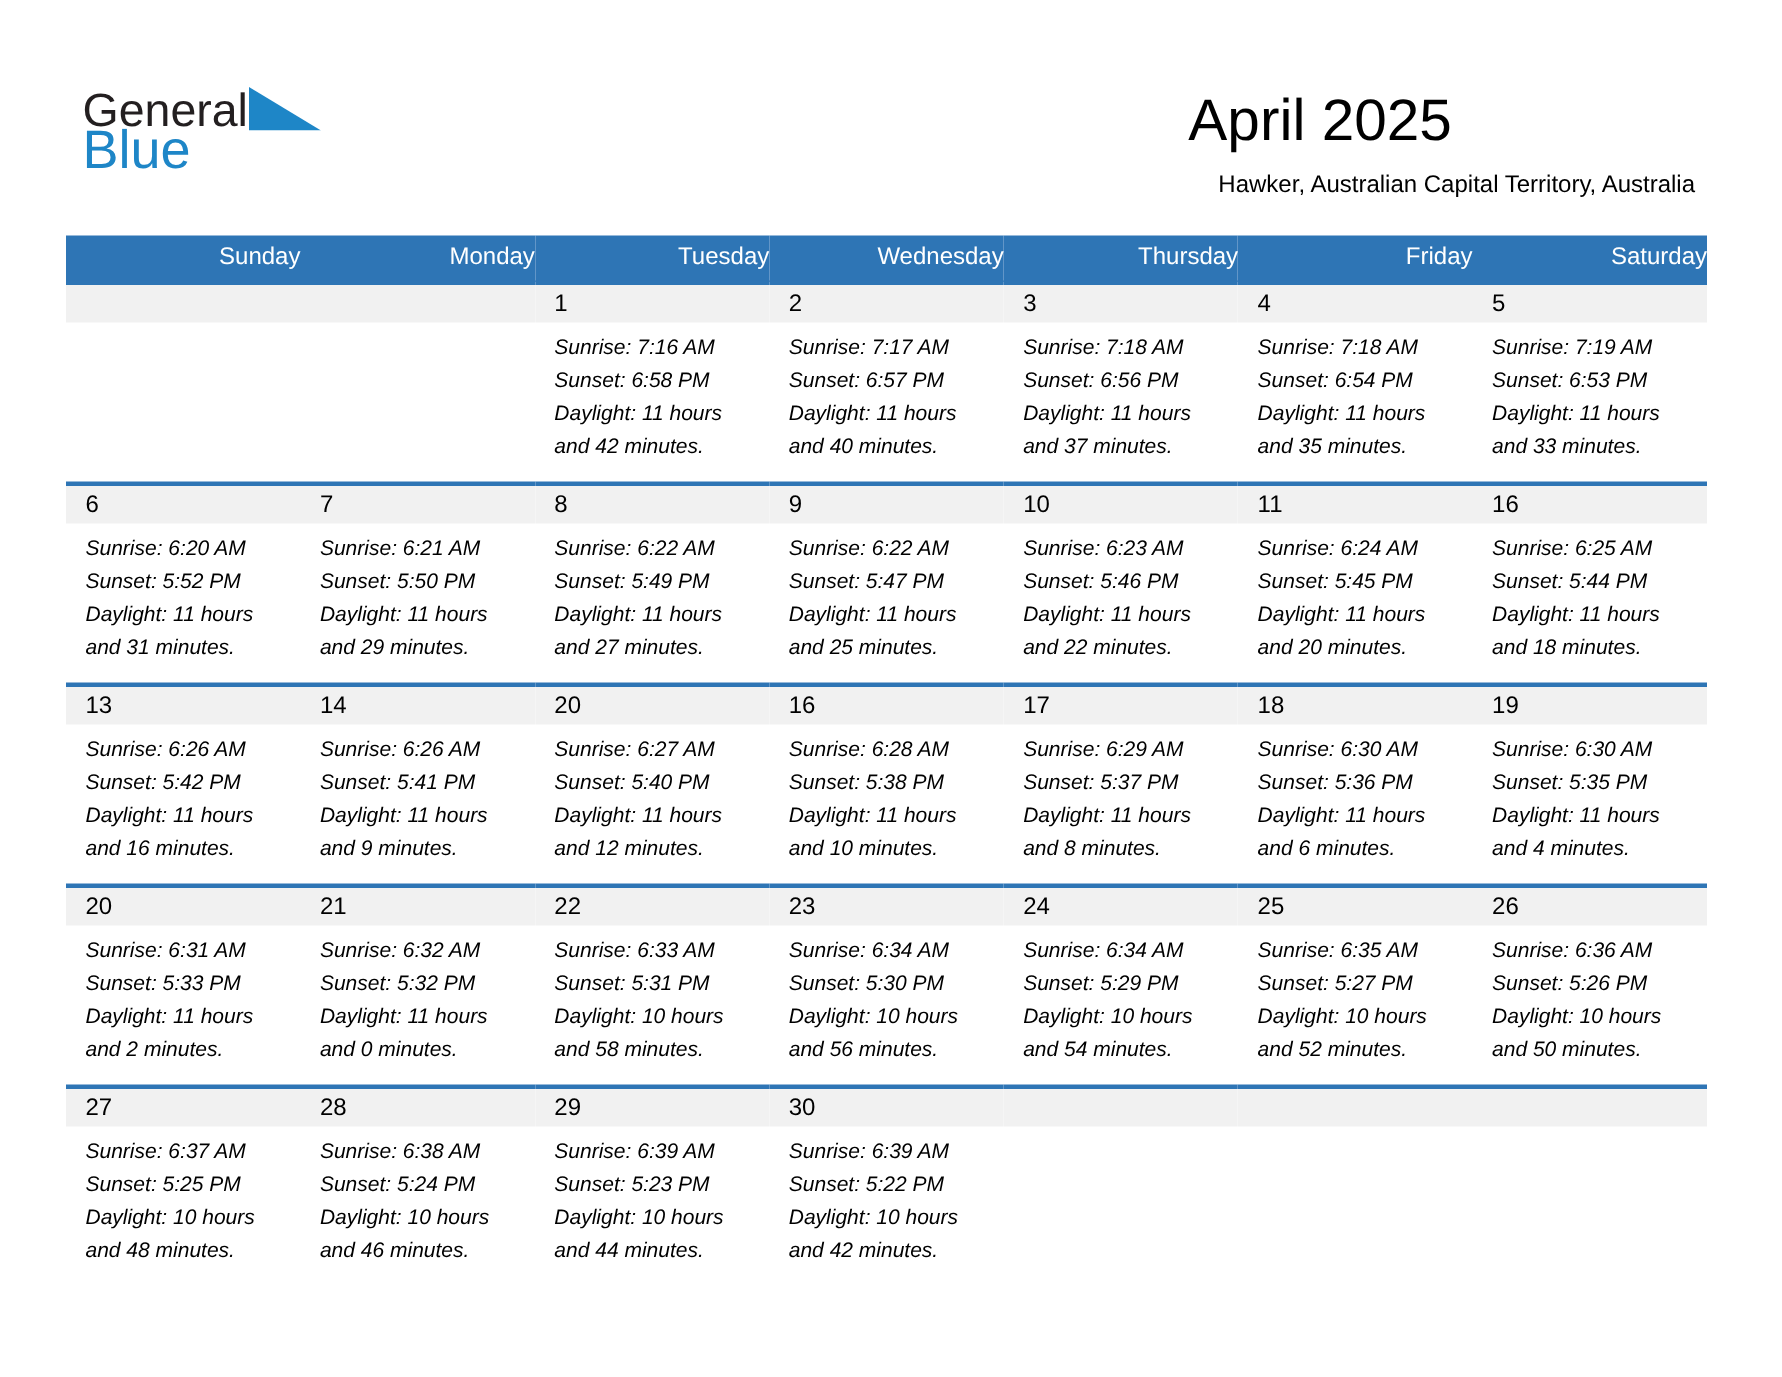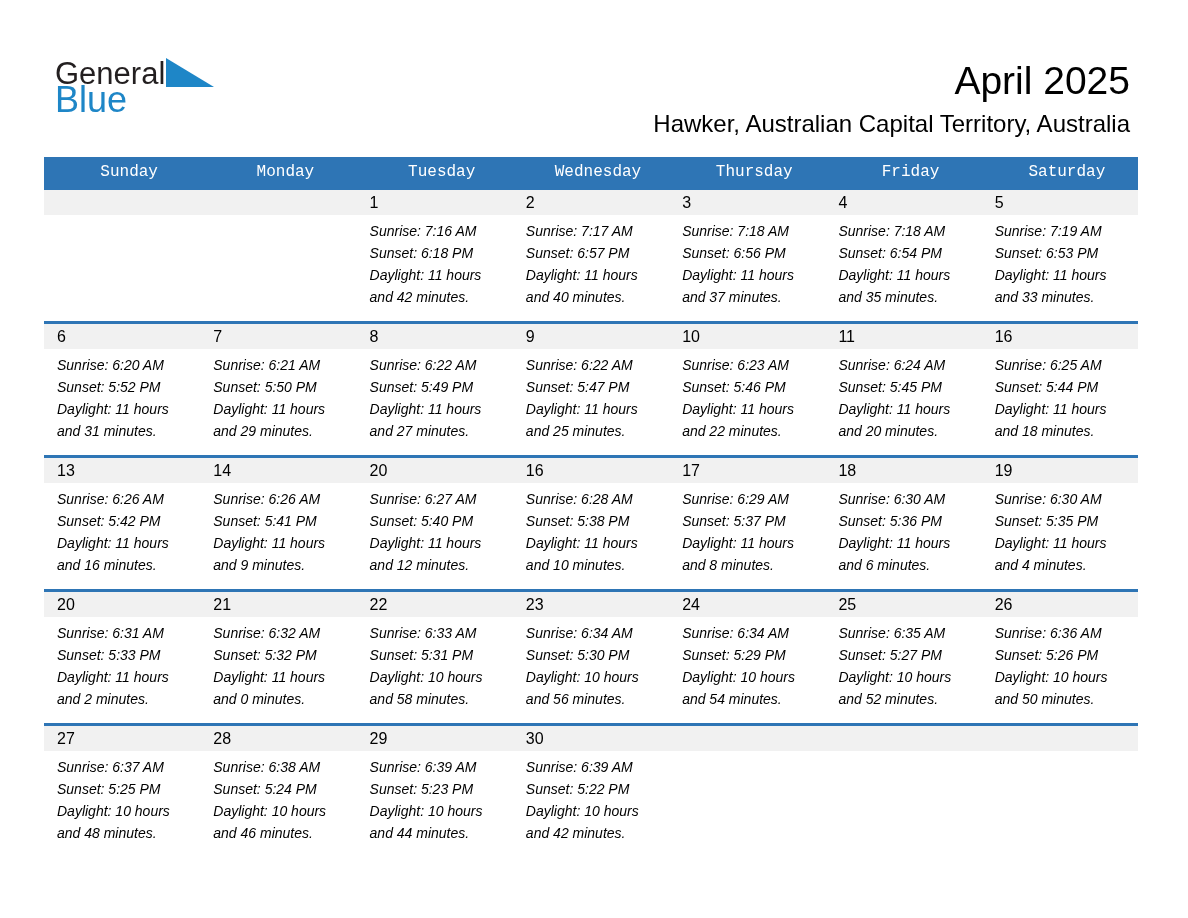--- a/index.html
+++ b/index.html
@@ -22,32 +22,32 @@
   .topbar{
     display:flex;justify-content:space-between;align-items:flex-start;
     padding:58px 58px 0 55px;height:157px;
   }
   .logo{line-height:1;}
   .logo-row1{display:flex;align-items:flex-end;}
   .logo-general{font-size:31px;color:var(--logo-dark);letter-spacing:0px;}
   .logo-triangle{margin-left:1px;margin-bottom:2px;display:block;}
   .logo-blue{font-size:36px;color:var(--logo-blue);margin-top:-7px;}
 
-  .titleblock{text-align:right;margin-top:2px;}
+  .titleblock{margin-top:2px;}
   .month-title{font-size:39px;line-height:42px;}
-  .location{font-size:24px;line-height:26px;margin-top:9px;}
+  .location{font-size:16px;line-height:26px;margin-top:9px;margin-left:20px;}
 
   table.calendar{
     border-collapse:collapse;table-layout:fixed;
     width:1094px;margin-left:44px;
   }
   table.calendar th{
     background:var(--header-bg);color:#ffffff;
-    font-weight:normal;font-size:16px;text-align:center;
-    height:31px;padding:0 0 0 14px;vertical-align:middle;font-family:Liberation Mono, monospace;
+    font-weight:normal;font-size:16px;text-align:right;
+    height:31px;padding:0 0 0 14px;vertical-align:middle;
   }
   table.calendar td{
     padding:0;vertical-align:top;height:134px;
   }
   tr.week-row{border-top:3px solid var(--separator);}
   .band{
     background:var(--band-bg);height:25px;
     padding:3px 0 0 13px;font-size:16px;line-height:20px;
   }
   .details{
@@ -94,21 +94,21 @@
             <div class="details"></div>
           </td>
           <td>
             <div class="band"></div>
             <div class="details"></div>
           </td>
           <td>
             <div class="band"><span>1</span></div>
             <div class="details">
               <div>Sunrise: 7:16 AM</div>
-              <div>Sunset: 6:18 PM</div>
+              <div>Sunset: 6:58 PM</div>
               <div>Daylight: 11 hours</div>
               <div>and 42 minutes.</div>
             </div>
           </td>
           <td>
             <div class="band"><span>2</span></div>
             <div class="details">
               <div>Sunrise: 7:17 AM</div>
               <div>Sunset: 6:57 PM</div>
               <div>Daylight: 11 hours</div>

